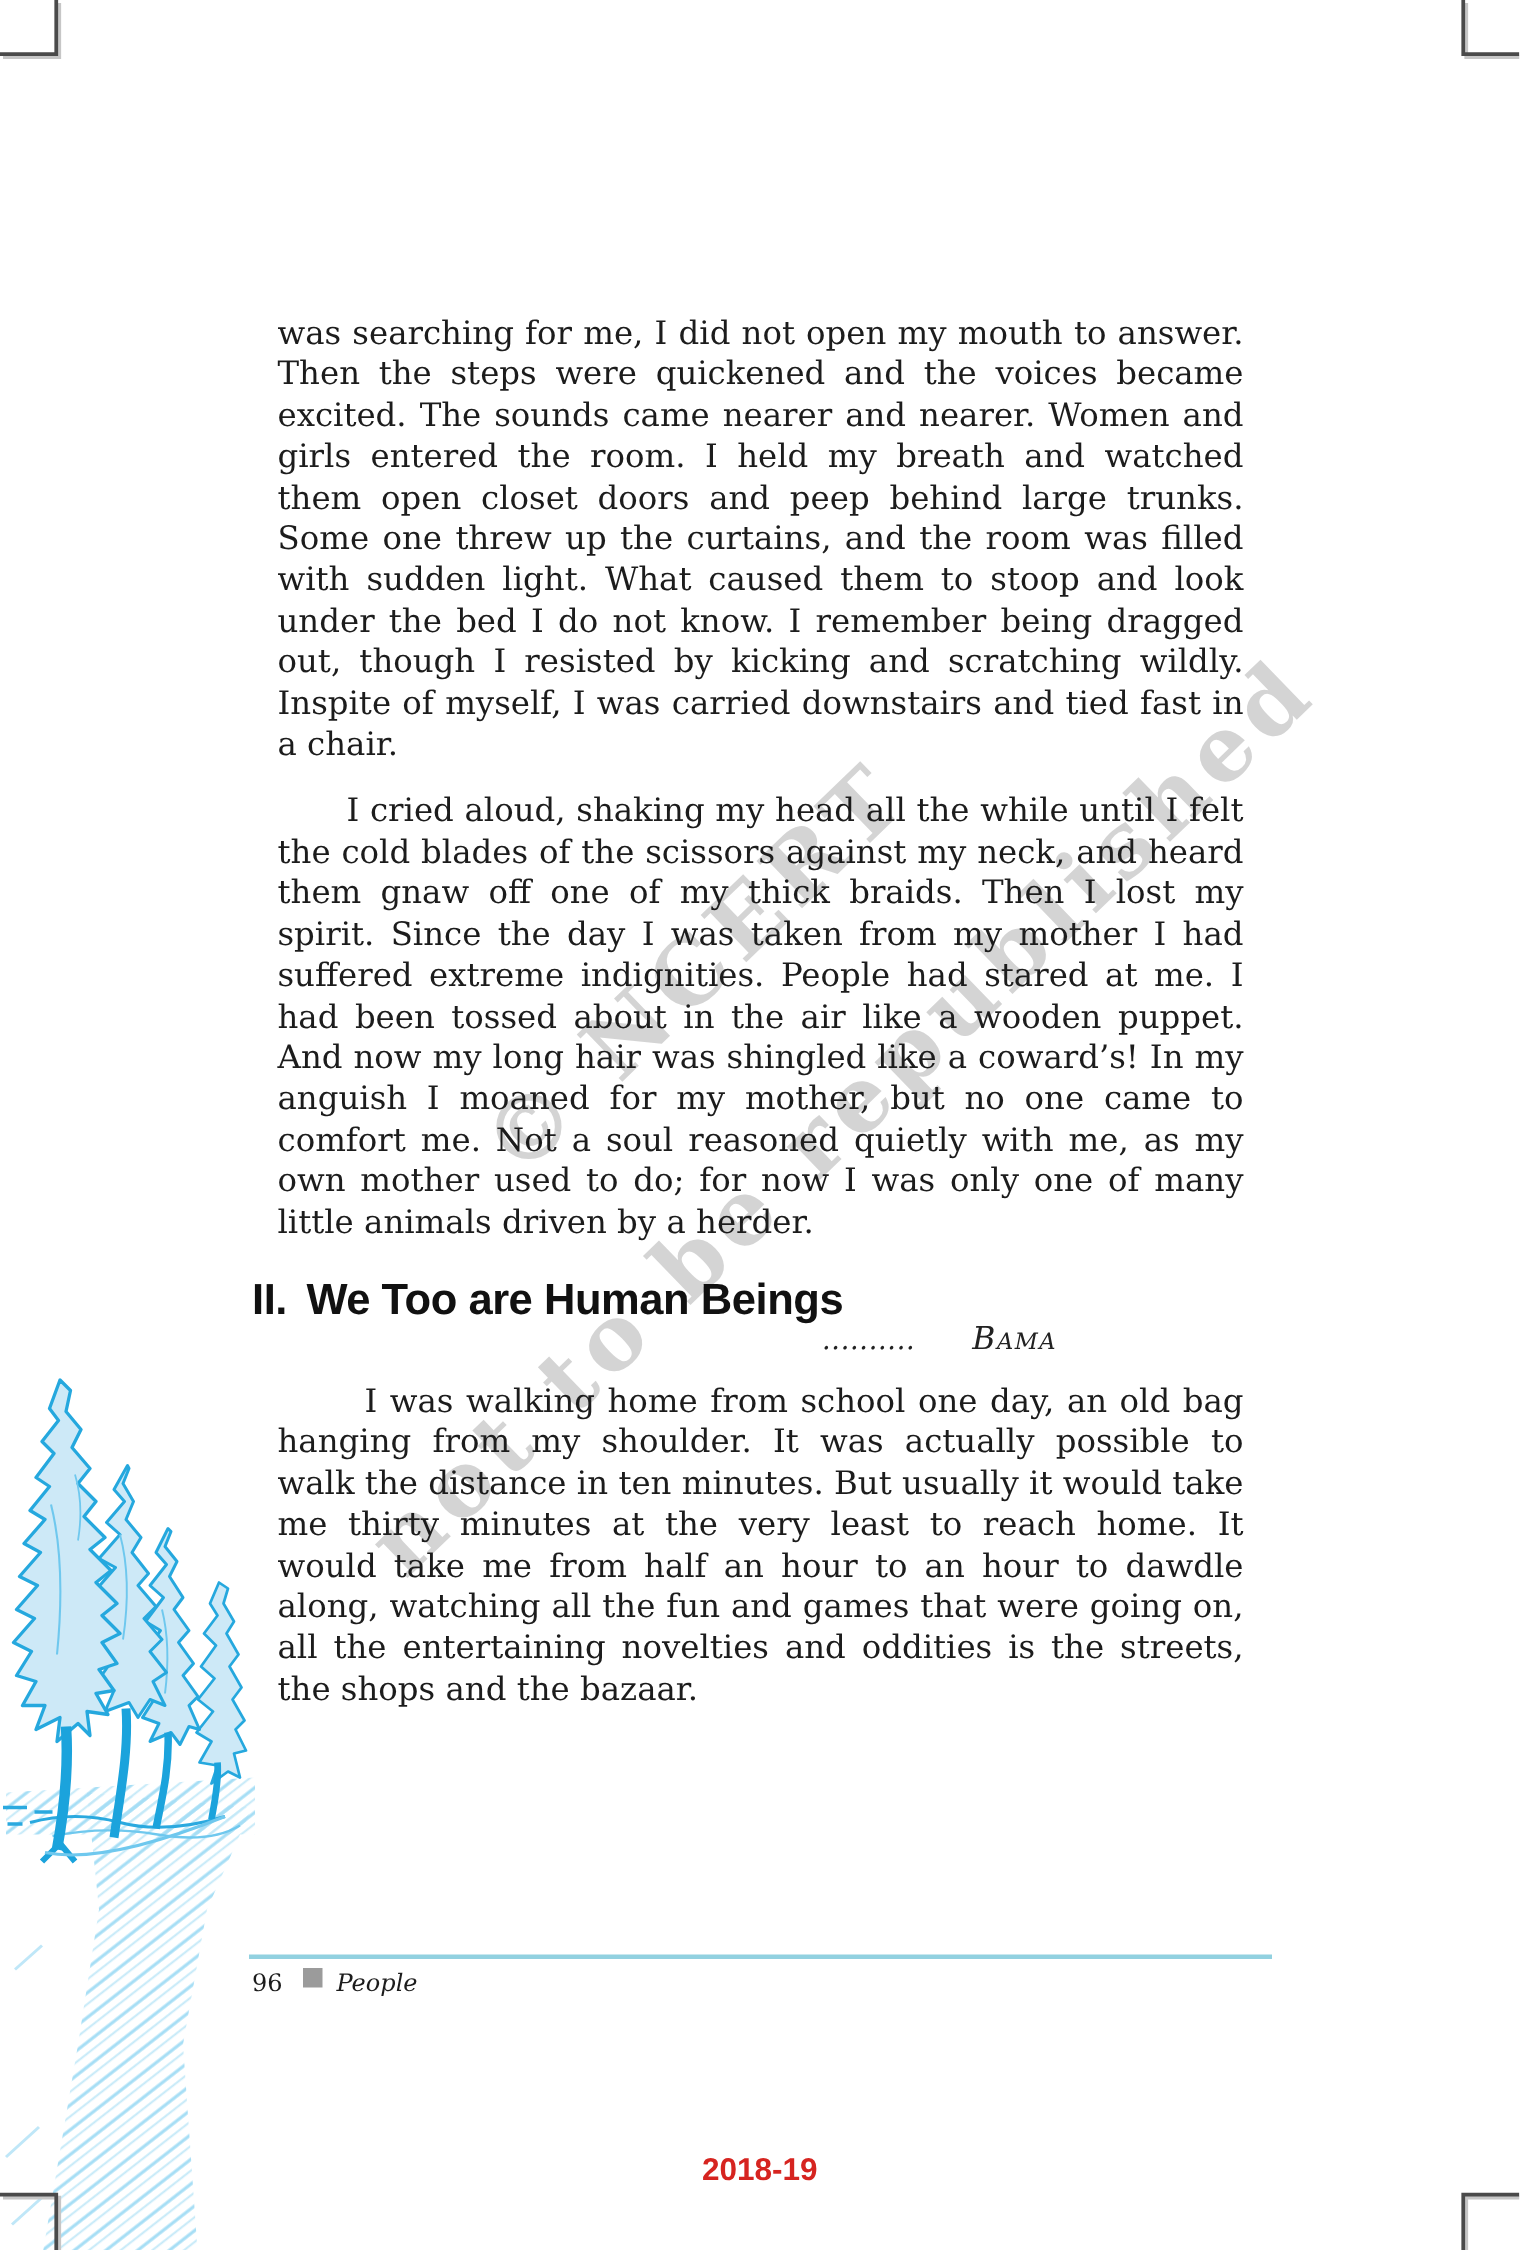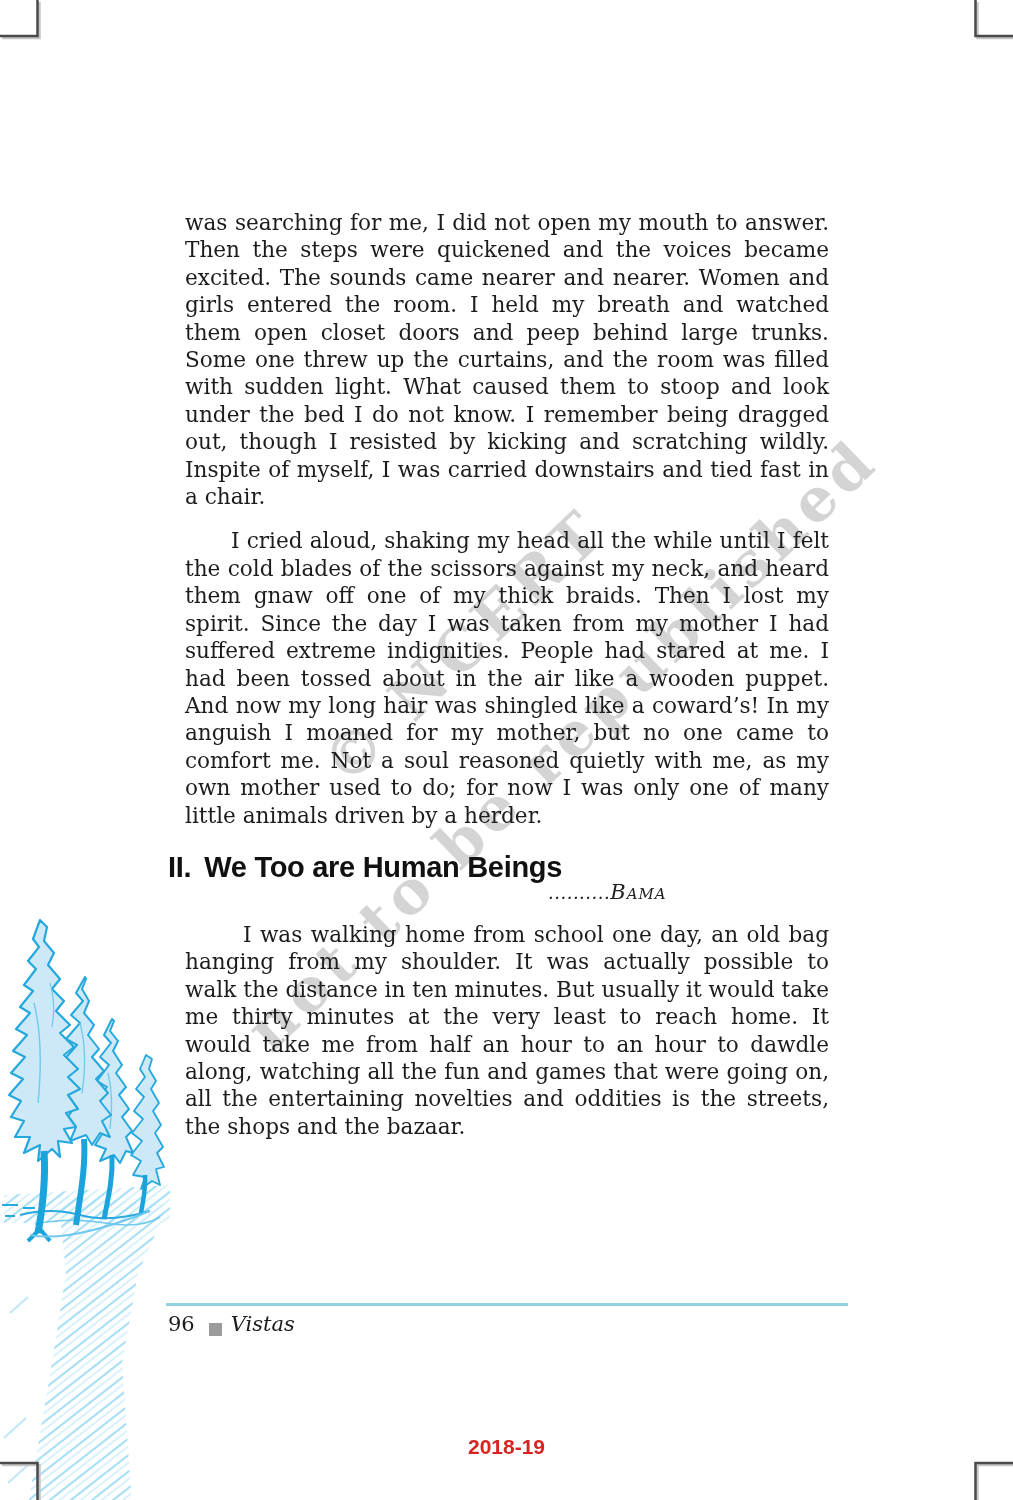--- a/index.html
+++ b/index.html
@@ -55,30 +55,31 @@
     margin:-4px 0 4px 380px;
     font-style:italic;
     font-size:18px;
     color:#222;
     letter-spacing:0.5px;
   }
   .attribution .author{
     font-variant:small-caps;
     font-size:21px;
     letter-spacing:1px;
+    margin-left:38px;
   }
   
   .footer-rule{
     position:absolute;left:166px;top:1303px;width:682px;height:3px;
     background:#92d1e0;z-index:2;
   }
   .footer-text{
     position:absolute;left:168px;top:1312px;z-index:2;
-    display:flex;align-items:flex-end;
-    font-size:21px;color:#1c1c1c;
+    display:flex;align-items:flex-start;
+    font-size:16px;color:#1c1c1c;
   }
   .footer-square{
     display:inline-block;width:13px;height:13px;background:#9b9b9b;
     margin:0 9px 0 14px;
   }
   .book-title{font-style:italic;}
   .print-year{
     position:absolute;left:0;top:1435px;width:1013px;z-index:2;
     text-align:center;
     font-family:"Liberation Sans", sans-serif;
@@ -160,16 +161,16 @@
 
   <div class="attribution"><span>..........</span><span class="author">Bama</span></div>
 
   <p class="body-par indent-large">I was walking home from school one day, an old bag hanging from my shoulder. It was actually possible to walk the distance in ten minutes. But usually it would take me thirty minutes at the very least to reach home. It would take me from half an hour to an hour to dawdle along, watching all the fun and games that were going on, all the entertaining novelties and oddities is the streets, the shops and the bazaar.</p>
 </main>
 
 <div class="footer-rule"></div>
 <div class="footer-text">
   <span>96</span>
   <span class="footer-square"></span>
-  <span class="book-title">Vistas</span>
+  <span class="book-title">People</span>
 </div>
 
 <div class="print-year">2018-19</div>
 
 </body></html>

